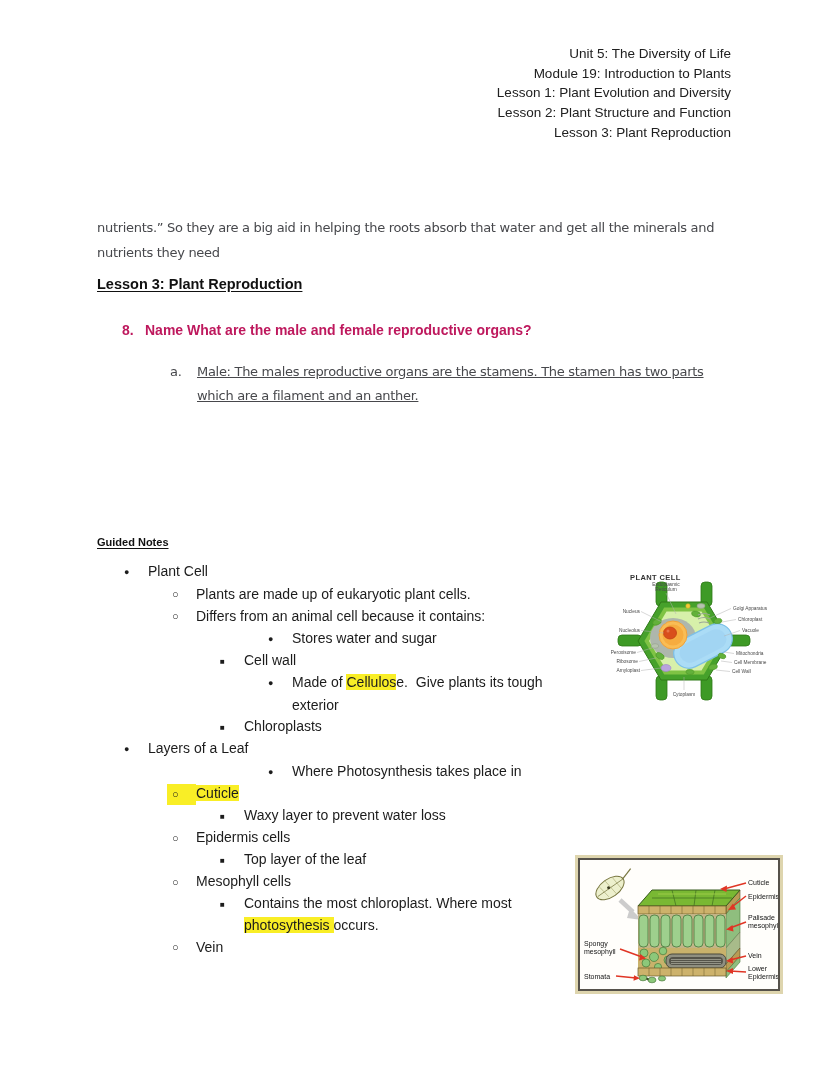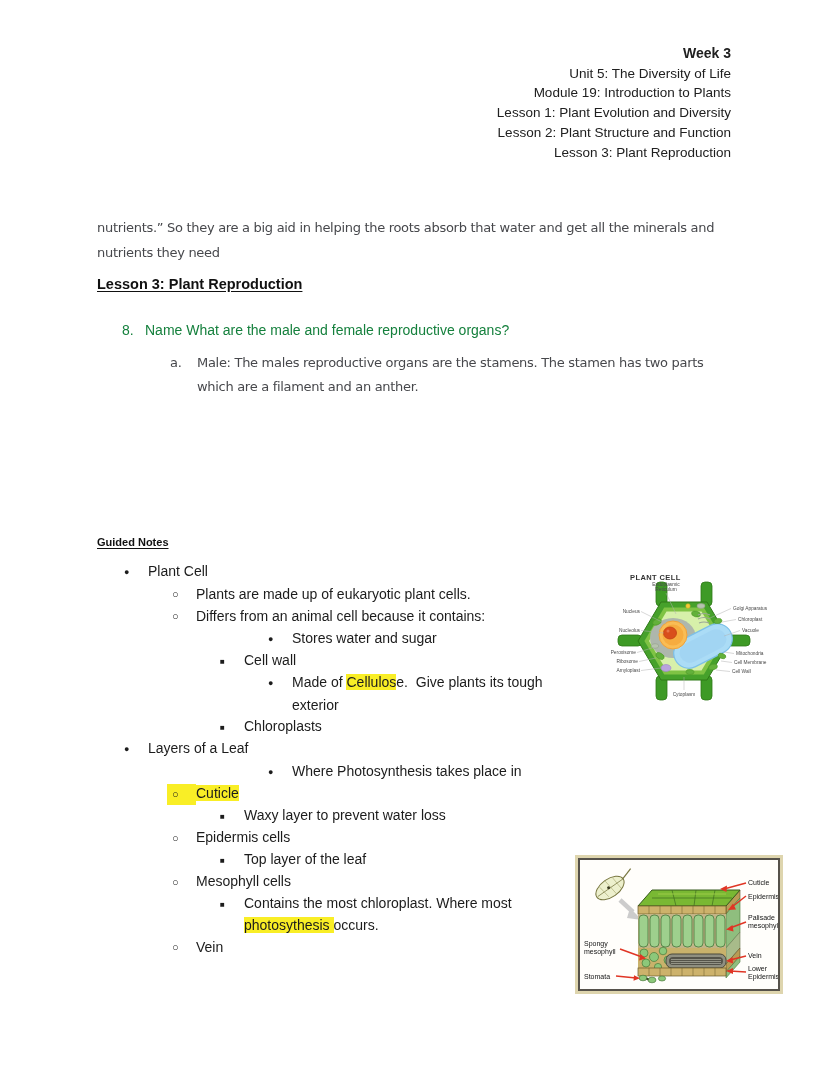--- a/index.html
+++ b/index.html
@@ -14,23 +14,23 @@
   
   .round{font-family:"DejaVu Sans",sans-serif;color:#47484c;letter-spacing:-0.3px;}
   .intro{position:absolute;left:97px;top:216px;width:645px;font-size:13px;line-height:24.5px;}
   
   .h-lesson{position:absolute;left:97px;top:276px;font-size:14.5px;font-weight:bold;color:#111;
     text-decoration:underline;text-underline-offset:2px;}
   .h-guided{position:absolute;left:97px;top:536px;font-size:11px;font-weight:bold;color:#111;
     text-decoration:underline;text-underline-offset:2px;}
   
   .q8{position:absolute;left:97px;top:320px;width:660px;}
-  .q8-prompt{padding-left:48px;text-indent:-23px;font-size:14px;font-weight:normal;color:#15803d;line-height:20px;}
+  .q8-prompt{padding-left:48px;text-indent:-23px;font-size:14px;font-weight:bold;color:#be185d;line-height:20px;}
   .q8-num{display:inline-block;width:23px;text-indent:0;}
-  .answers{margin-top:11px;}
+  .answers{margin-top:20px;text-decoration:underline;}
   .ans{padding-left:100px;text-indent:-27px;width:545px;font-size:13px;line-height:23.5px;margin-bottom:1px;}
   .ans .mk{display:inline-block;width:27px;text-indent:0;}
   
   .gn{position:absolute;left:97px;top:561px;width:470px;font-size:14px;line-height:21.5px;color:#1c1c1c;}
   .gn-item{position:relative;}
   .gn-item .m{display:inline-block;text-indent:0;color:#1c1c1c;}
   .m1,.m4{font-size:9px;vertical-align:1px;}
   .m2{font-size:11px;vertical-align:0.5px;}
   .m3{font-size:8px;vertical-align:1.5px;}
   .hl{background:#f9ee26;}
@@ -41,21 +41,20 @@
   .leafbox{position:absolute;left:578px;top:858px;width:198px;height:129px;background:#fffefb;
     border:2px solid #56524a;box-shadow:0 0 0 3px #ded5ae;}
   svg text{font-family:"Liberation Sans",sans-serif;}
 </style>
 </head>
 <body>
 
 <div class="page">
 
   <div class="hdr">
-    <div class="wk">Week 3</div>
     <div>Unit 5: The Diversity of Life</div>
     <div>Module 19: Introduction to Plants</div>
     <div>Lesson 1: Plant Evolution and Diversity</div>
     <div>Lesson 2: Plant Structure and Function</div>
     <div>Lesson 3: Plant Reproduction</div>
   </div>
 
   <div class="intro round">nutrients.” So they are a big aid in helping the roots absorb that water and get all the minerals and nutrients they need</div>
 
   <div class="h-lesson">Lesson 3: Plant Reproduction</div>

